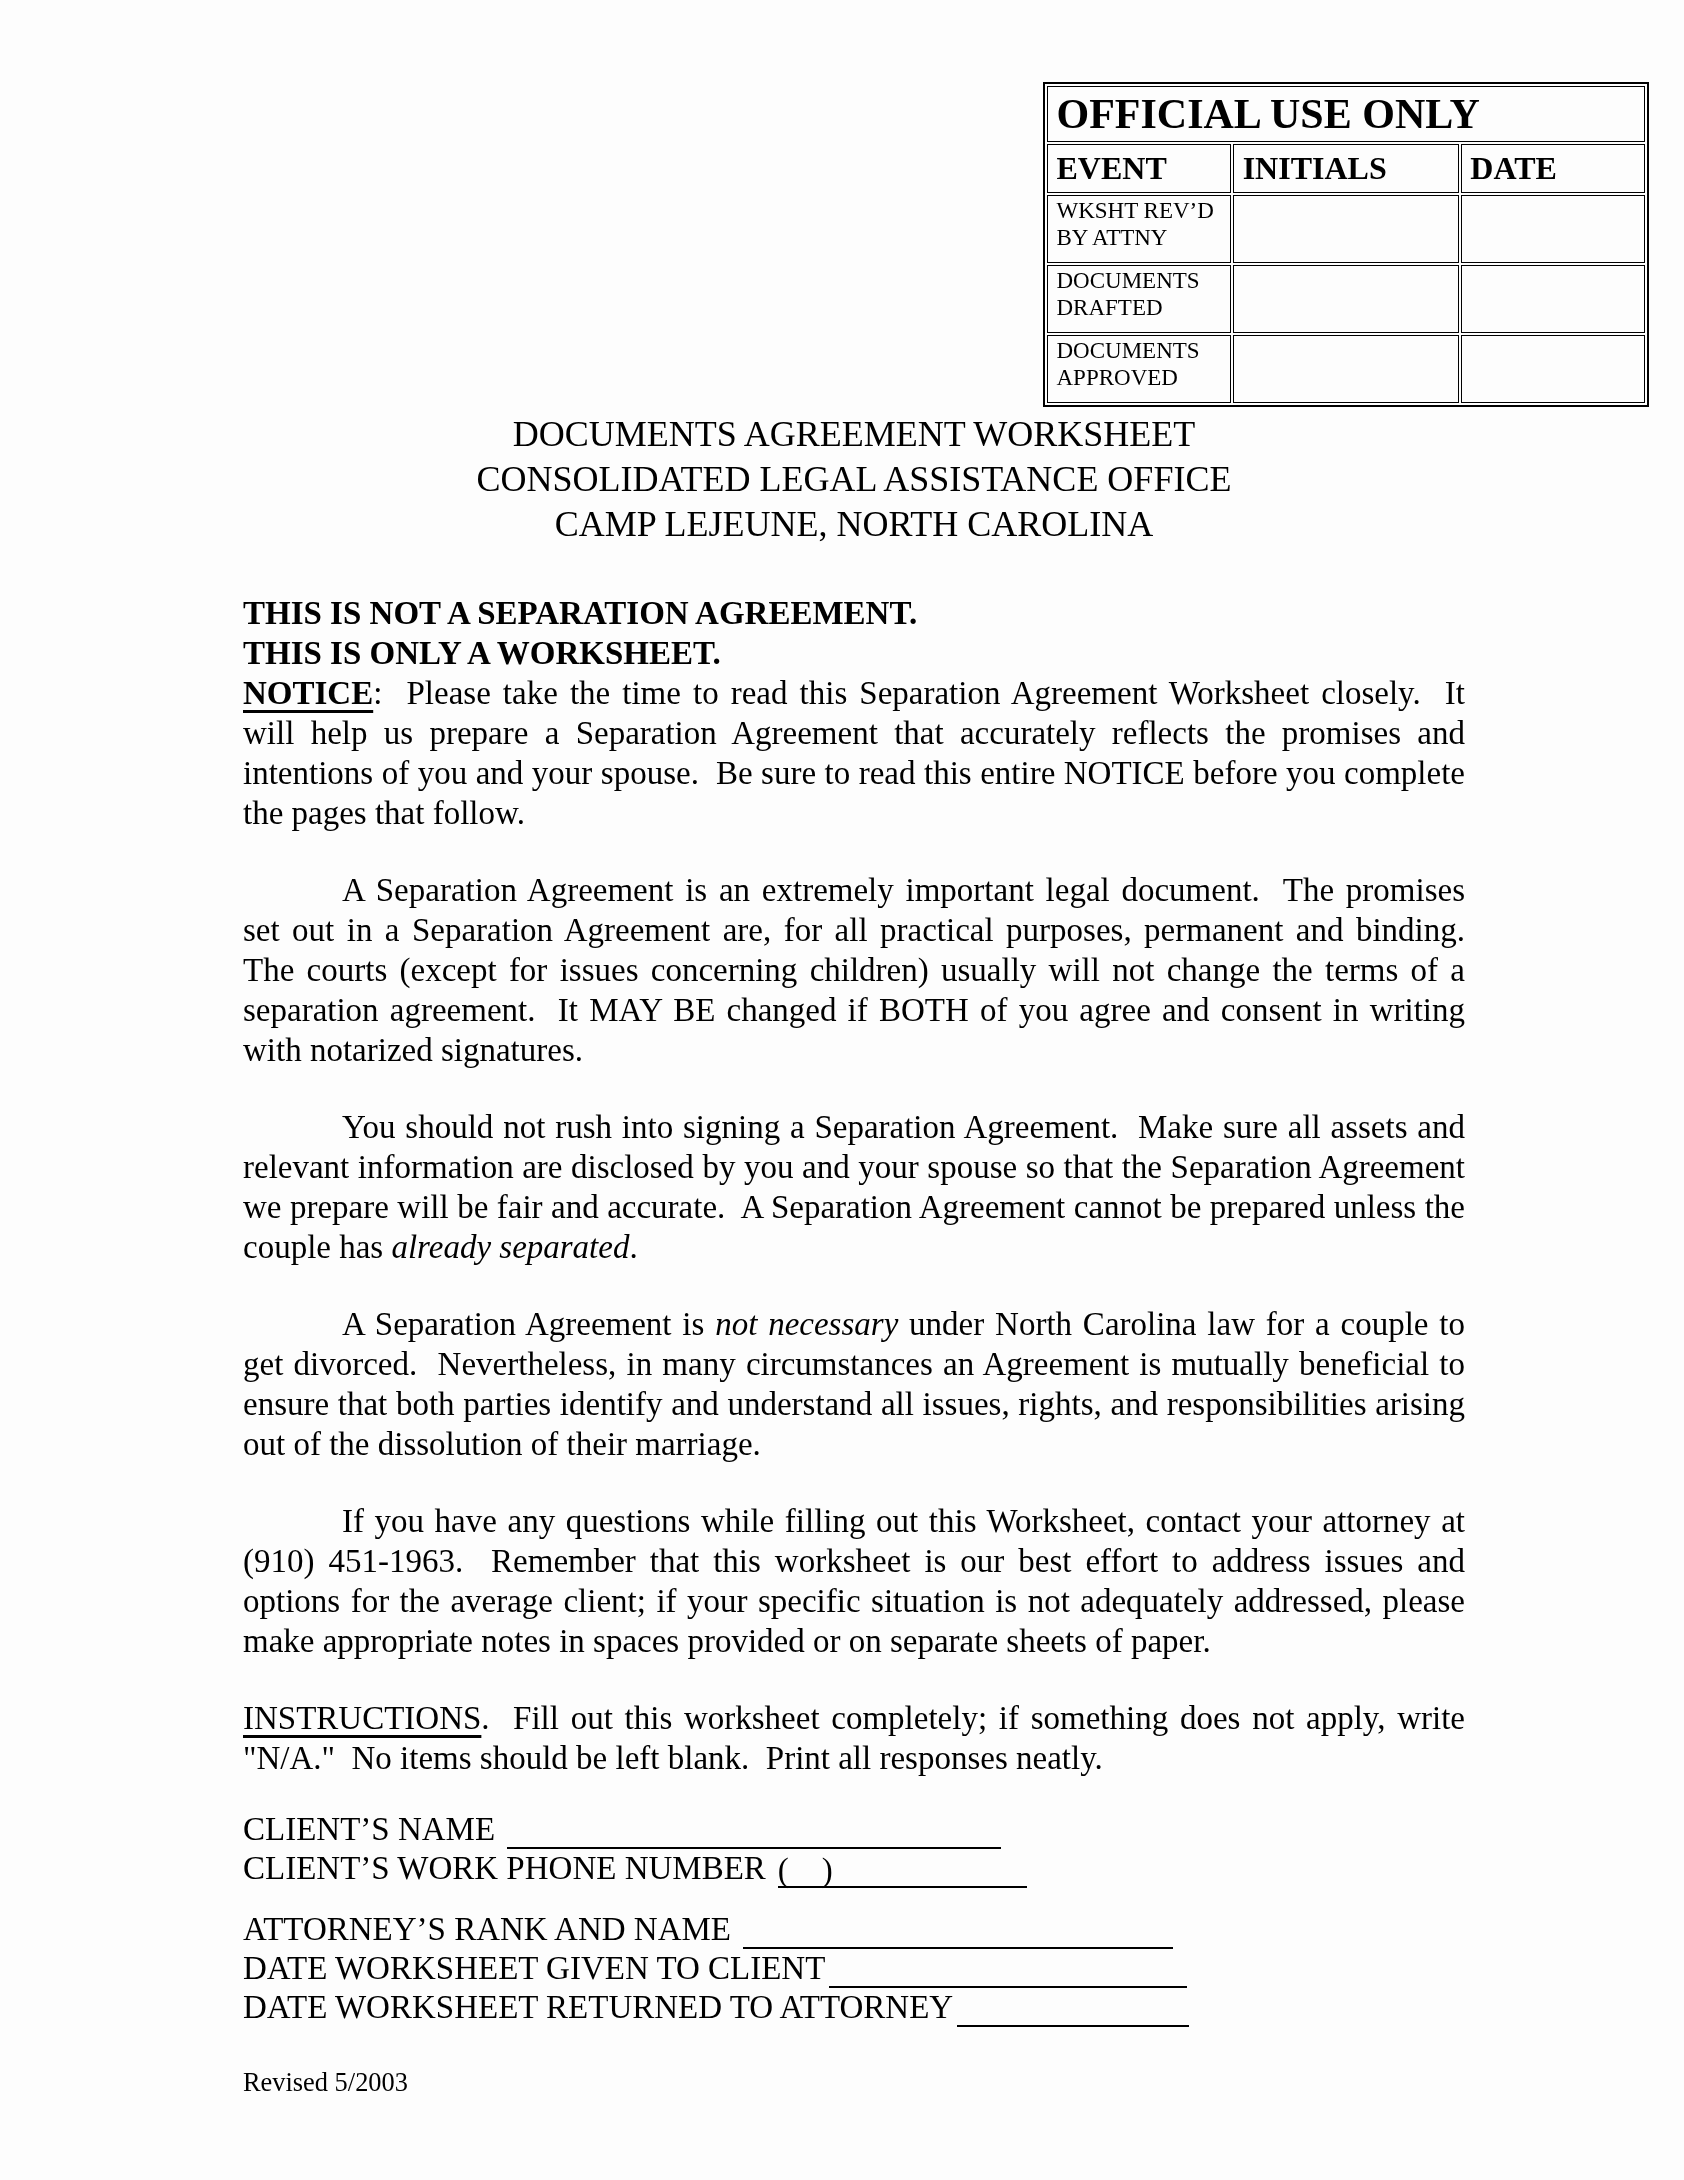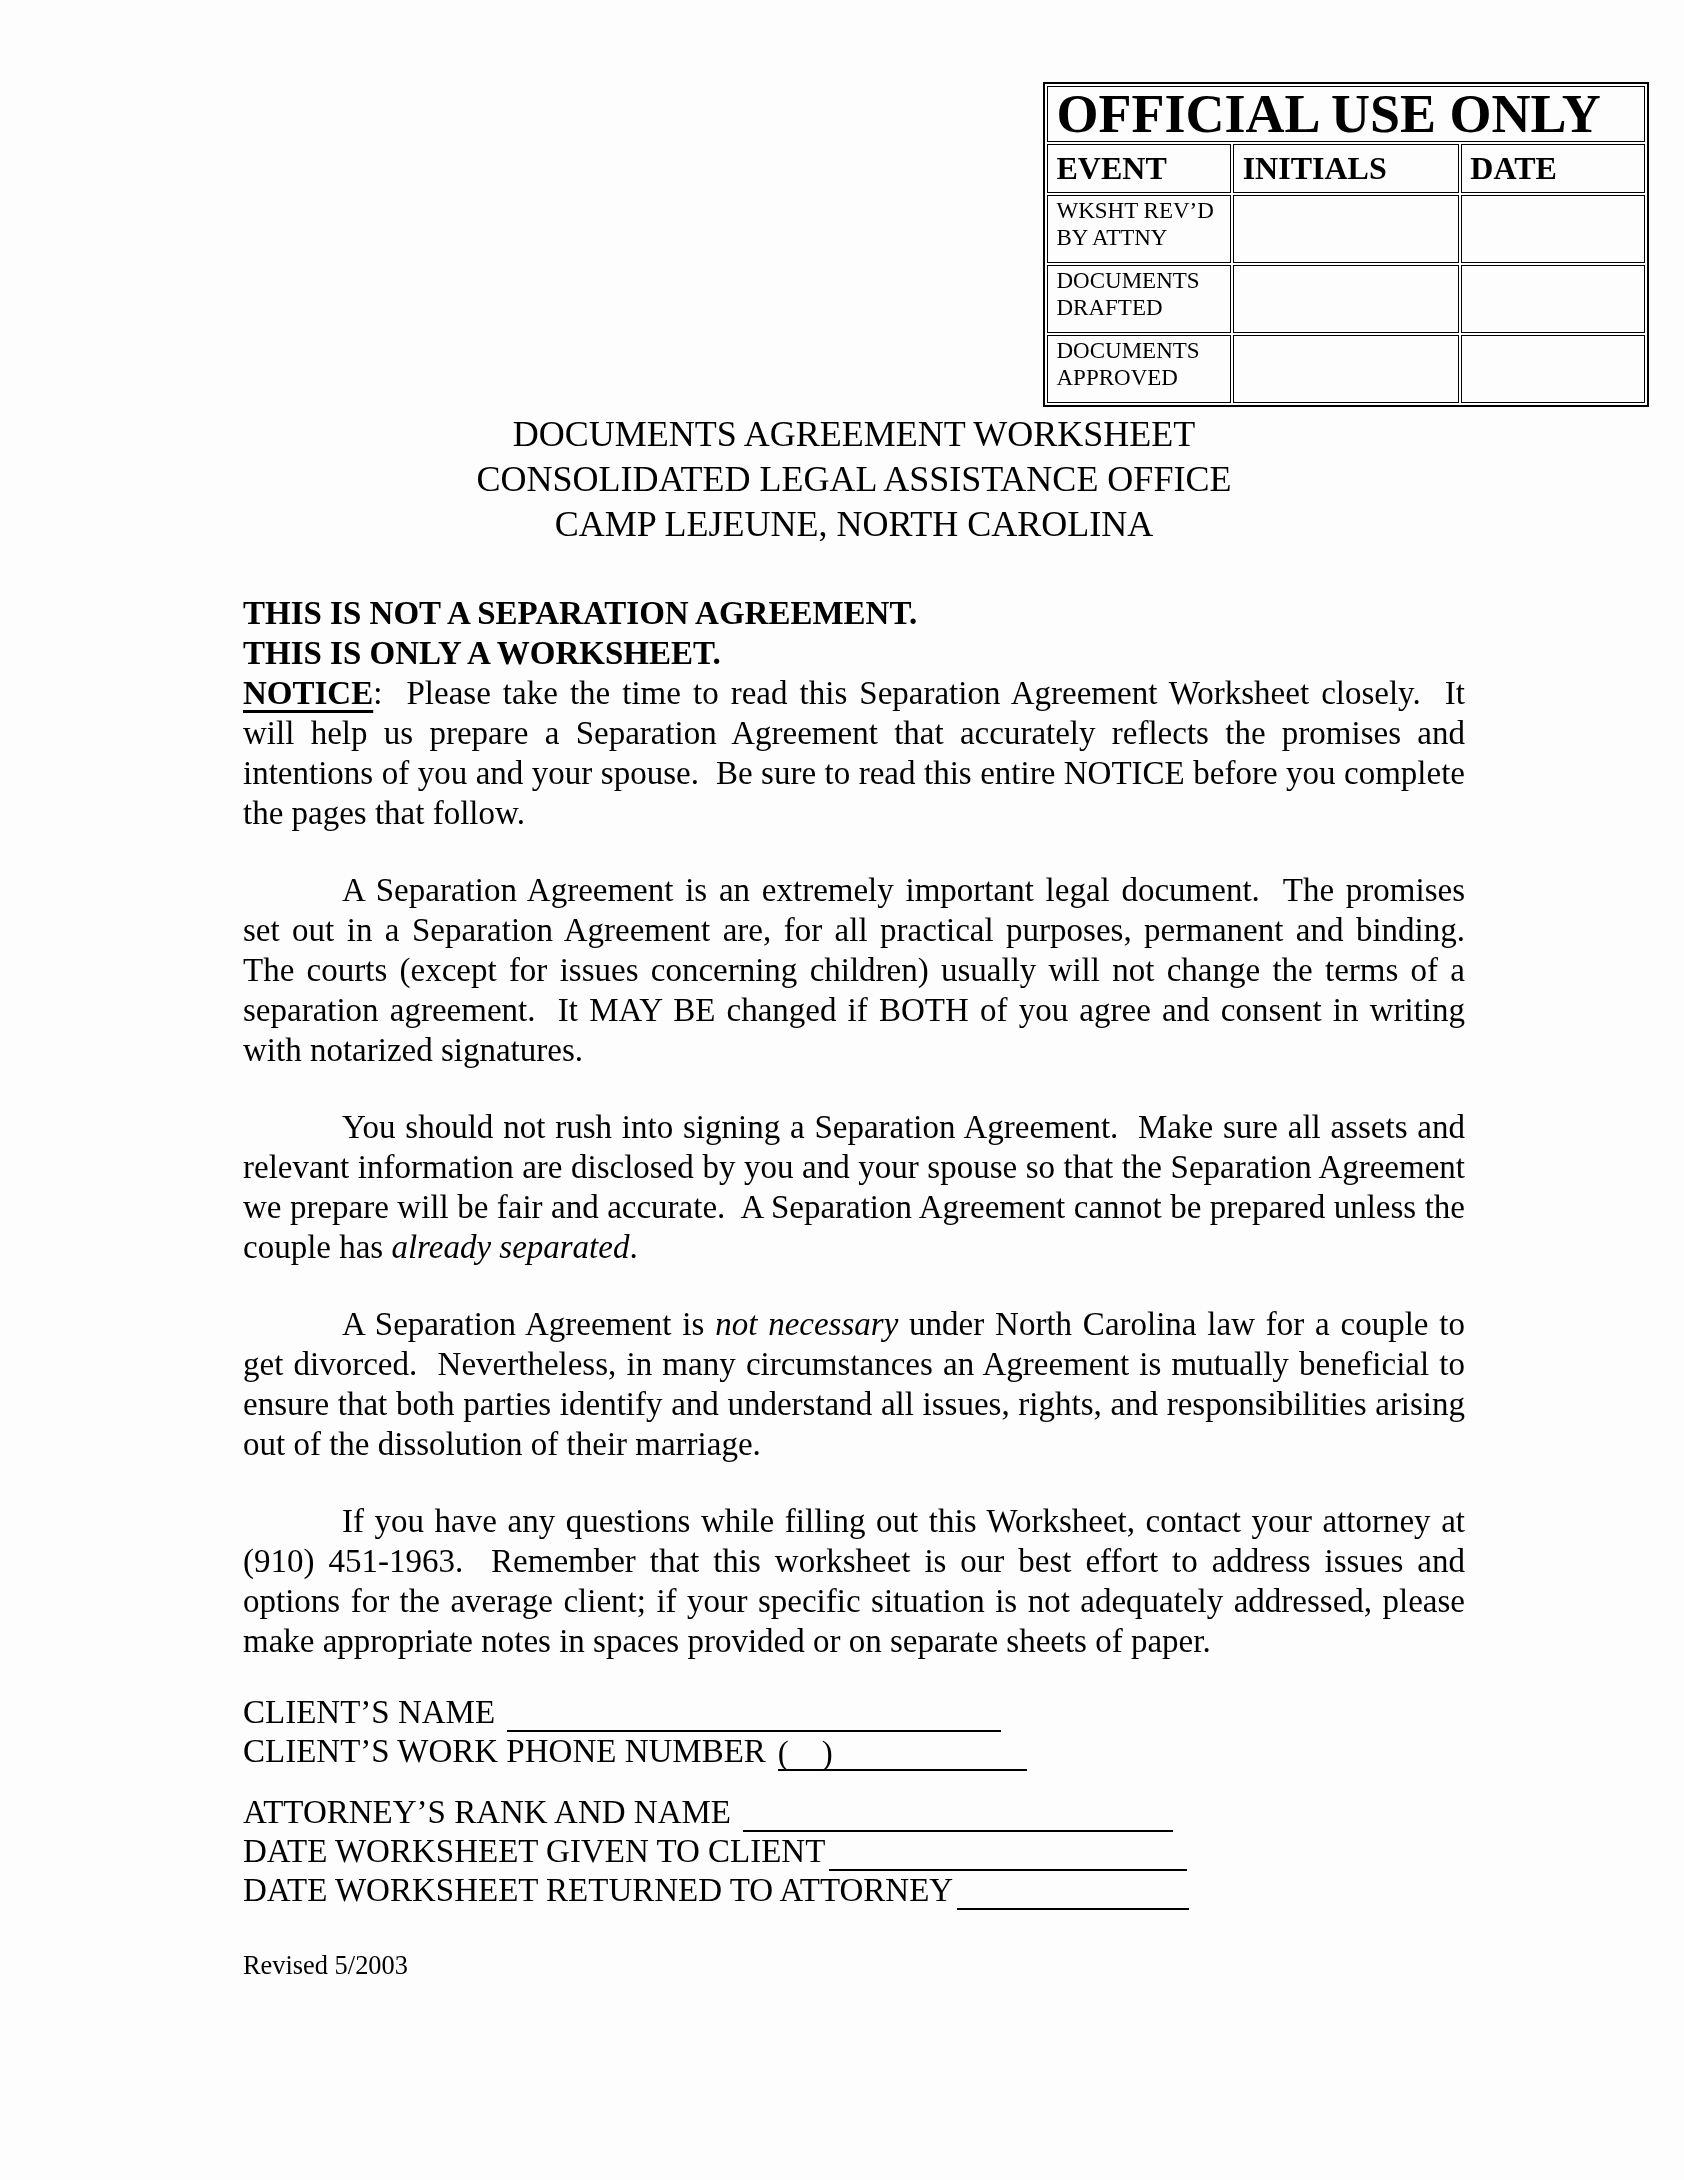--- a/index.html
+++ b/index.html
@@ -23,21 +23,21 @@
     border: 2.6px solid #000;
     border-collapse: separate;
     border-spacing: 2.6px;
   }
   table.official td {
     border: 1.7px solid #000;
     padding: 1.7px 8.5px;
     vertical-align: top;
     text-align: left;
   }
-  td.t-title { font-size: 54px; font-weight: bold; line-height: 51px; }
+  td.t-title { font-size: 42px; font-weight: bold; line-height: 51px; }
   td.t-head  { font-size: 32px; font-weight: bold; line-height: 43px; }
   td.t-cell  { font-size: 23px; line-height: 27px; height: 68px; }
   .col-event    { width: 31%; }
   .col-initials { width: 38%; }
   .col-date     { width: 31%; }
 
   
   .content {
     position: absolute;
     left: 243px;
@@ -126,20 +126,21 @@
     <p class="par"><span class="bold uline">NOTICE</span><span>:  Please take the time to read this Separation Agreement Worksheet closely.  It will help us prepare a Separation Agreement that accurately reflects the promises and intentions of you and your spouse.  Be sure to read this entire NOTICE before you complete the pages that follow.</span></p>
 
     <p class="par gap indent"><span>A Separation Agreement is an extremely important legal document.  The promises set out in a Separation Agreement are, for all practical purposes, permanent and binding.  The courts (except for issues concerning children) usually will not change the terms of a separation agreement.  It MAY BE changed if BOTH of you agree and consent in writing with notarized signatures.</span></p>
 
     <p class="par gap indent"><span>You should not rush into signing a Separation Agreement.  Make sure all assets and relevant information are disclosed by you and your spouse so that the Separation Agreement we prepare will be fair and accurate.  A Separation Agreement cannot be prepared unless the couple has </span><span class="ital">already separated</span><span>.</span></p>
 
     <p class="par gap indent"><span>A Separation Agreement is </span><span class="ital">not necessary</span><span> under North Carolina law for a couple to get divorced.  Nevertheless, in many circumstances an Agreement is mutually beneficial to ensure that both parties identify and understand all issues, rights, and responsibilities arising out of the dissolution of their marriage.</span></p>
 
     <p class="par gap indent"><span>If you have any questions while filling out this Worksheet, contact your attorney at (910) 451-1963.  Remember that this worksheet is our best effort to address issues and options for the average client; if your specific situation is not adequately addressed, please make appropriate notes in spaces provided or on separate sheets of paper.</span></p>
 
+    <p class="par gap"><span class="uline">INSTRUCTIONS</span><span>.  Fill out this worksheet completely; if something does not apply, write "N/A."  No items should be left blank.  Print all responses neatly.</span></p>
 
     <div class="fields">
       <div class="field-line"><span>CLIENT’S NAME</span><span class="blank" style="width:494px; margin-left:12px;"></span></div>
       <div class="field-line"><span>CLIENT’S WORK PHONE NUMBER</span><span class="blank" style="width:249px; margin-left:12px;"><span>(&nbsp;&nbsp;&nbsp;&nbsp;)</span></span></div>
 
       <div class="field-line gap-above"><span>ATTORNEY’S RANK AND NAME</span><span class="blank" style="width:430px; margin-left:12px;"></span></div>
       <div class="field-line"><span>DATE WORKSHEET GIVEN TO CLIENT</span><span class="blank" style="width:358px; margin-left:3.4px;"></span></div>
       <div class="field-line"><span>DATE WORKSHEET RETURNED TO ATTORNEY</span><span class="blank" style="width:232px; margin-left:3.4px;"></span></div>
     </div>
 

